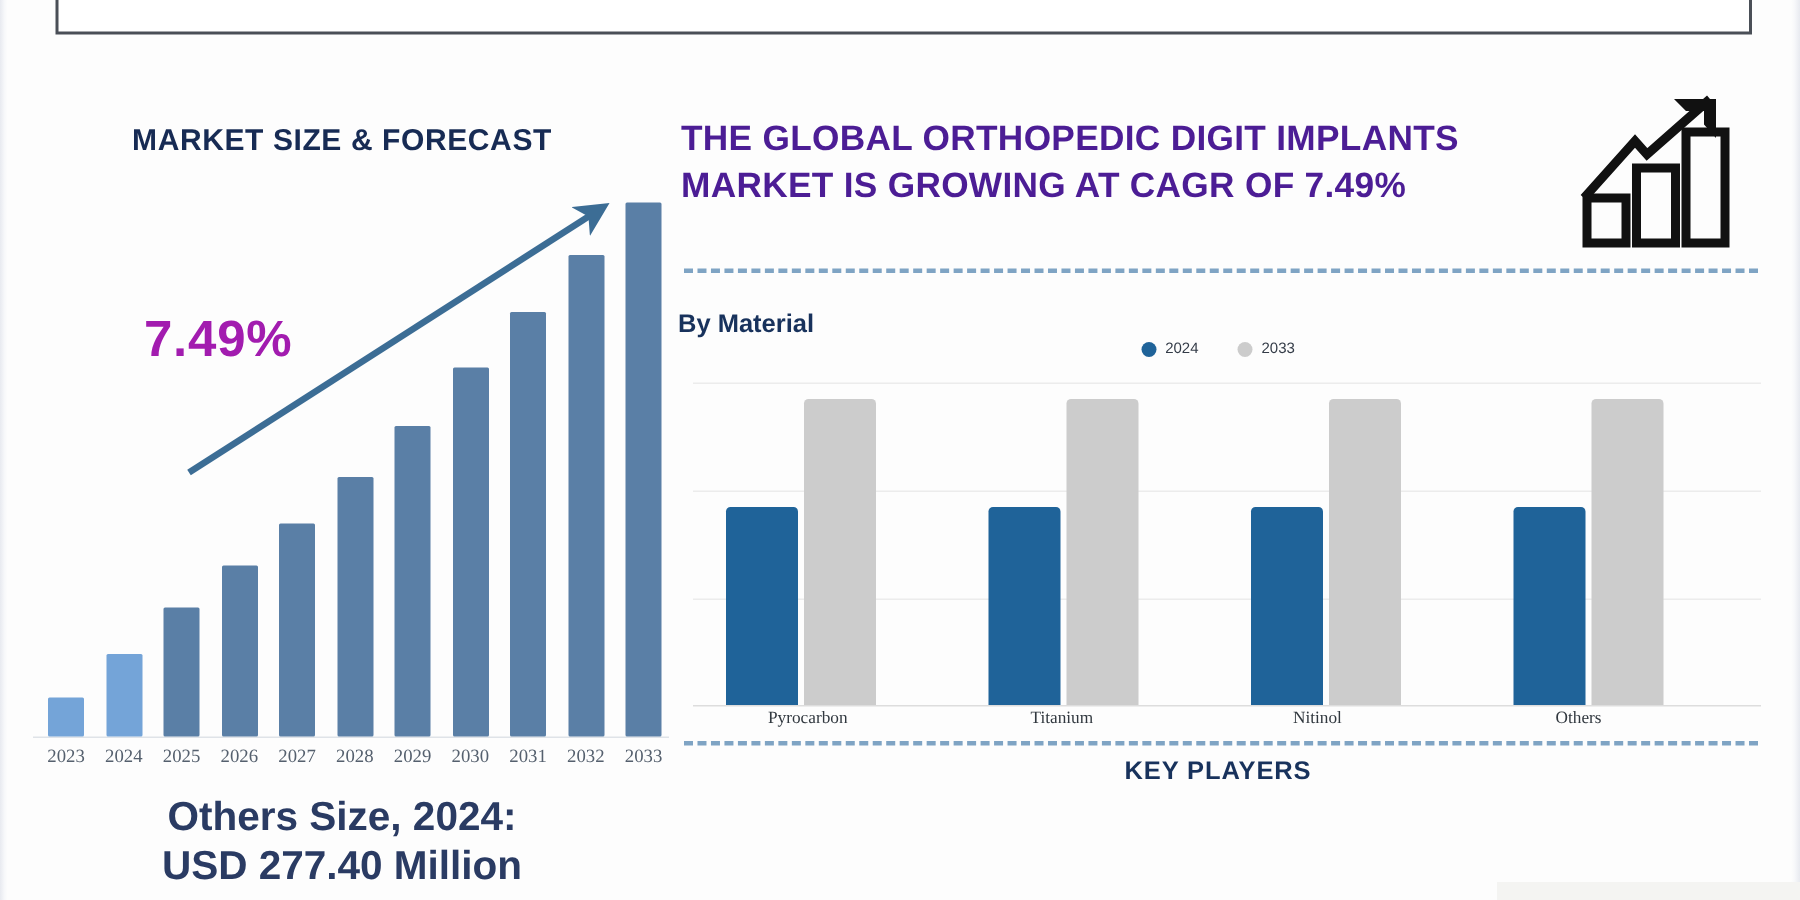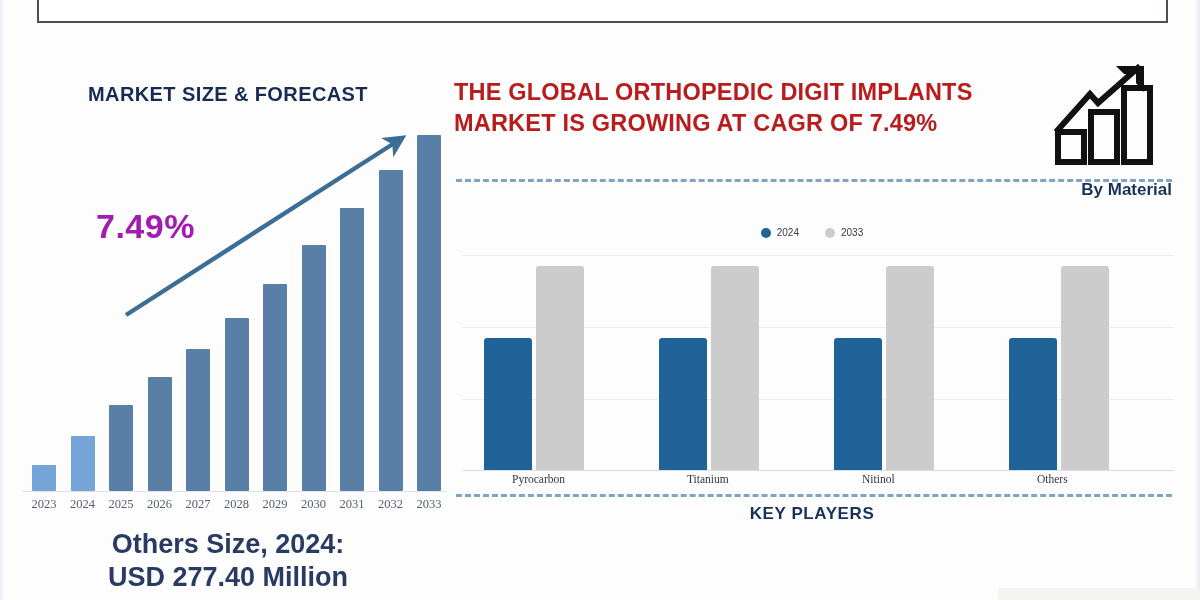--- a/index.html
+++ b/index.html
@@ -128,44 +128,44 @@
     position: absolute;
     left: 452px; top: 60px;
     width: 740px; height: 540px;
   }
   .headline {
     position: absolute;
     left: 2px; top: 17px;
     width: 560px;
     font-size: 23.5px;
     font-weight: bold;
-    color: #b91c1c;
+    color: #4c1d95;
     line-height: 1.30;
     letter-spacing: 0.2px;
   }
   .growth-icon {
     position: absolute;
     right: 28px; top: -4px;
     width: 120px; height: 112px;
   }
   .dashed-rule {
     position: absolute;
     left: 4px;
     width: 716px;
     height: 0;
     border-top: 3px dashed #7fa4c4;
   }
   .rule-1 { top: 119px; }
   .rule-2 { top: 434px; }
 
   .by-material-title {
     position: absolute;
-    left: 0; top: 120px;
+    left: 0; top: 146px;
     width: 720px;
-    text-align: right;
+    text-align: left;
     font-size: 17px;
     font-weight: bold;
     color: #18325c;
   }
   .legend {
     position: absolute;
     left: 0; top: 167px;
     width: 720px;
     display: flex;
     justify-content: center;

